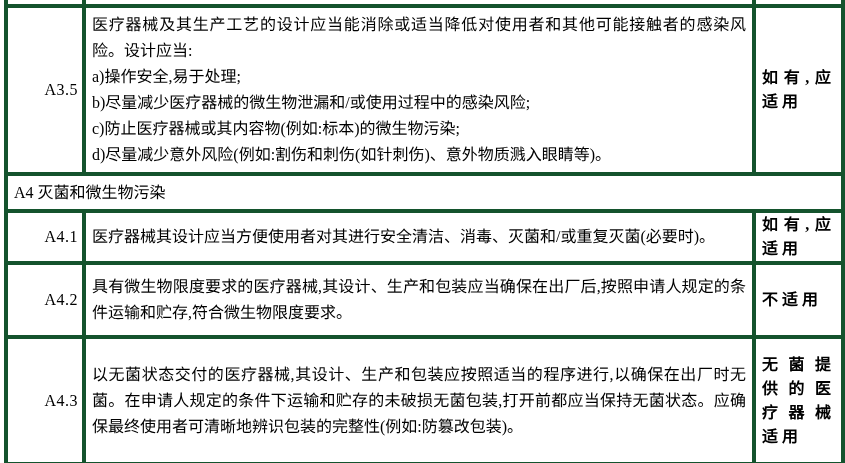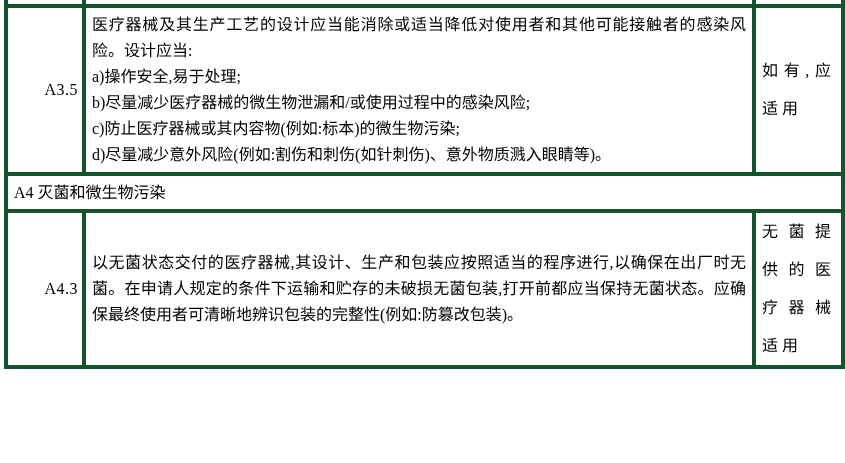--- a/index.html
+++ b/index.html
@@ -42,21 +42,22 @@
   td.desc {
     padding: 2px 6px;
     text-align: justify;
     white-space: pre-line;
   }
   td.appl {
     padding: 0 6px;
     text-align: justify;
     text-justify: inter-character;
     letter-spacing: 4px;
-    line-height: 38px;
+    line-height: 24px;
+    font-weight: bold;
   }
   td.section {
     padding: 0 6px;
     text-align: left;
     margin-top: 40px;
   }
 </style>
 </head>
 <body>
 
@@ -81,21 +82,31 @@
 b)尽量减少医疗器械的微生物泄漏和/或使用过程中的感染风险;
 c)防止医疗器械或其内容物(例如:标本)的微生物污染;
 d)尽量减少意外风险(例如:割伤和刺伤(如针刺伤)、意外物质溅入眼睛等)。</td>
         <td class="appl">如有,应适用</td>
       </tr>
 
       <tr class="row-sec">
         <td class="section" colspan="3">A4 灭菌和微生物污染</td>
       </tr>
 
+      <tr class="row-a41">
+        <td class="code">A4.1</td>
+        <td class="desc">医疗器械其设计应当方便使用者对其进行安全清洁、消毒、灭菌和/或重复灭菌(必要时)。</td>
+        <td class="appl">如有,应适用</td>
+      </tr>
 
+      <tr class="row-a42">
+        <td class="code">A4.2</td>
+        <td class="desc">具有微生物限度要求的医疗器械,其设计、生产和包装应当确保在出厂后,按照申请人规定的条件运输和贮存,符合微生物限度要求。</td>
+        <td class="appl">不适用</td>
+      </tr>
 
       <tr class="row-a43">
         <td class="code">A4.3</td>
         <td class="desc">以无菌状态交付的医疗器械,其设计、生产和包装应按照适当的程序进行,以确保在出厂时无菌。在申请人规定的条件下运输和贮存的未破损无菌包装,打开前都应当保持无菌状态。应确保最终使用者可清晰地辨识包装的完整性(例如:防篡改包装)。</td>
         <td class="appl">无菌提供的医疗器械适用</td>
       </tr>
     </tbody>
   </table>
 </div>
 

